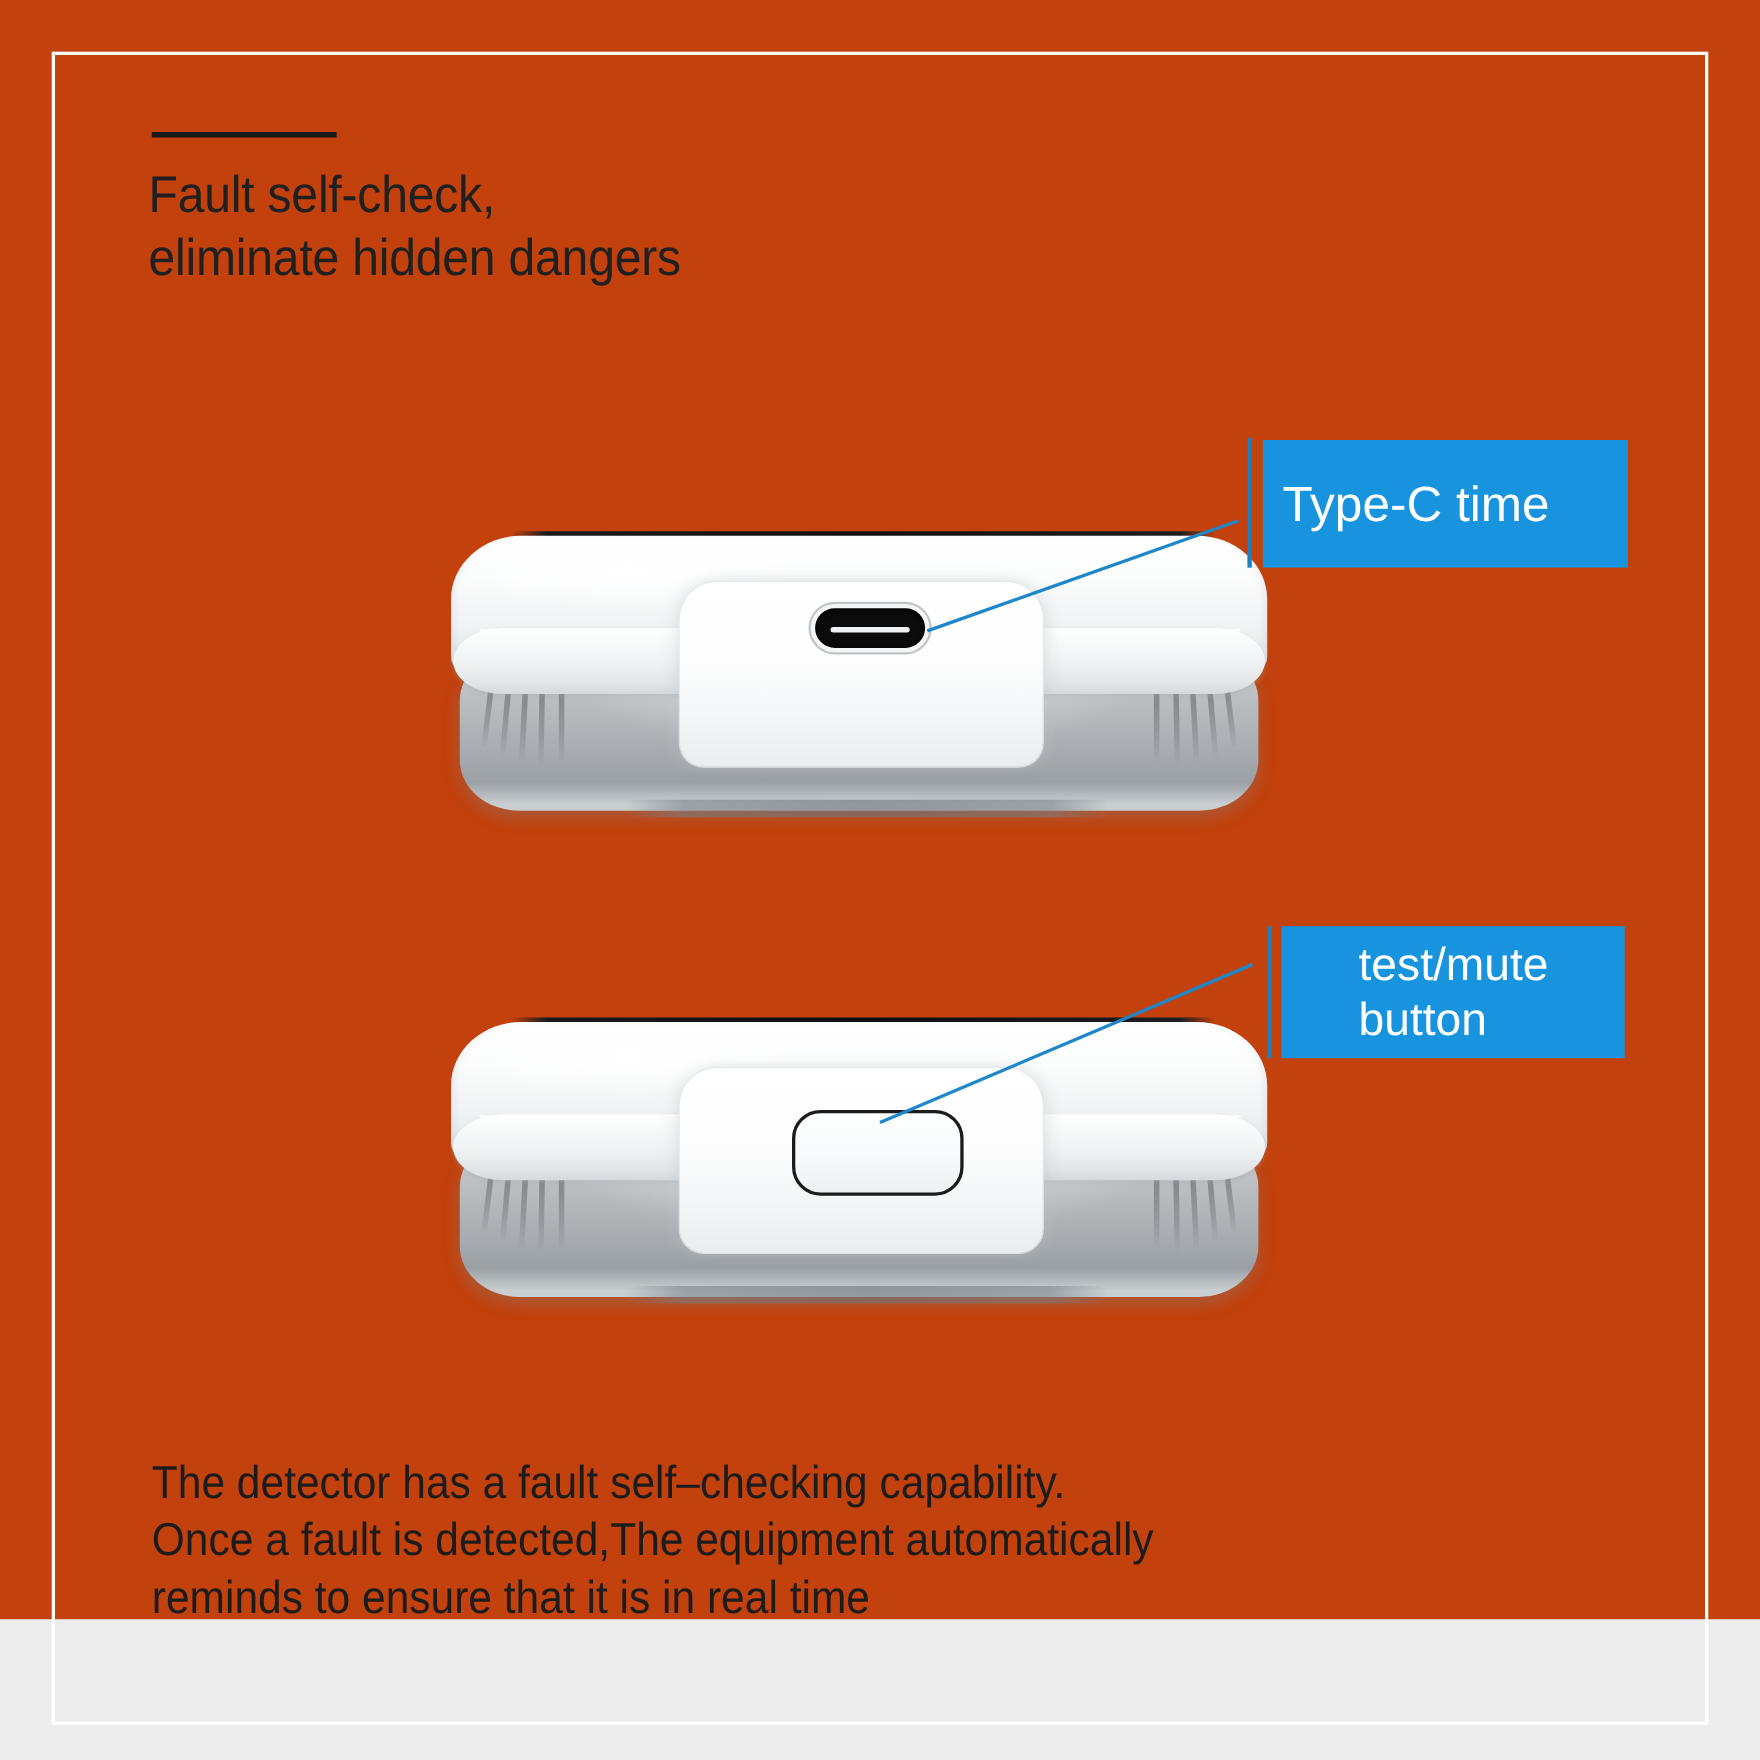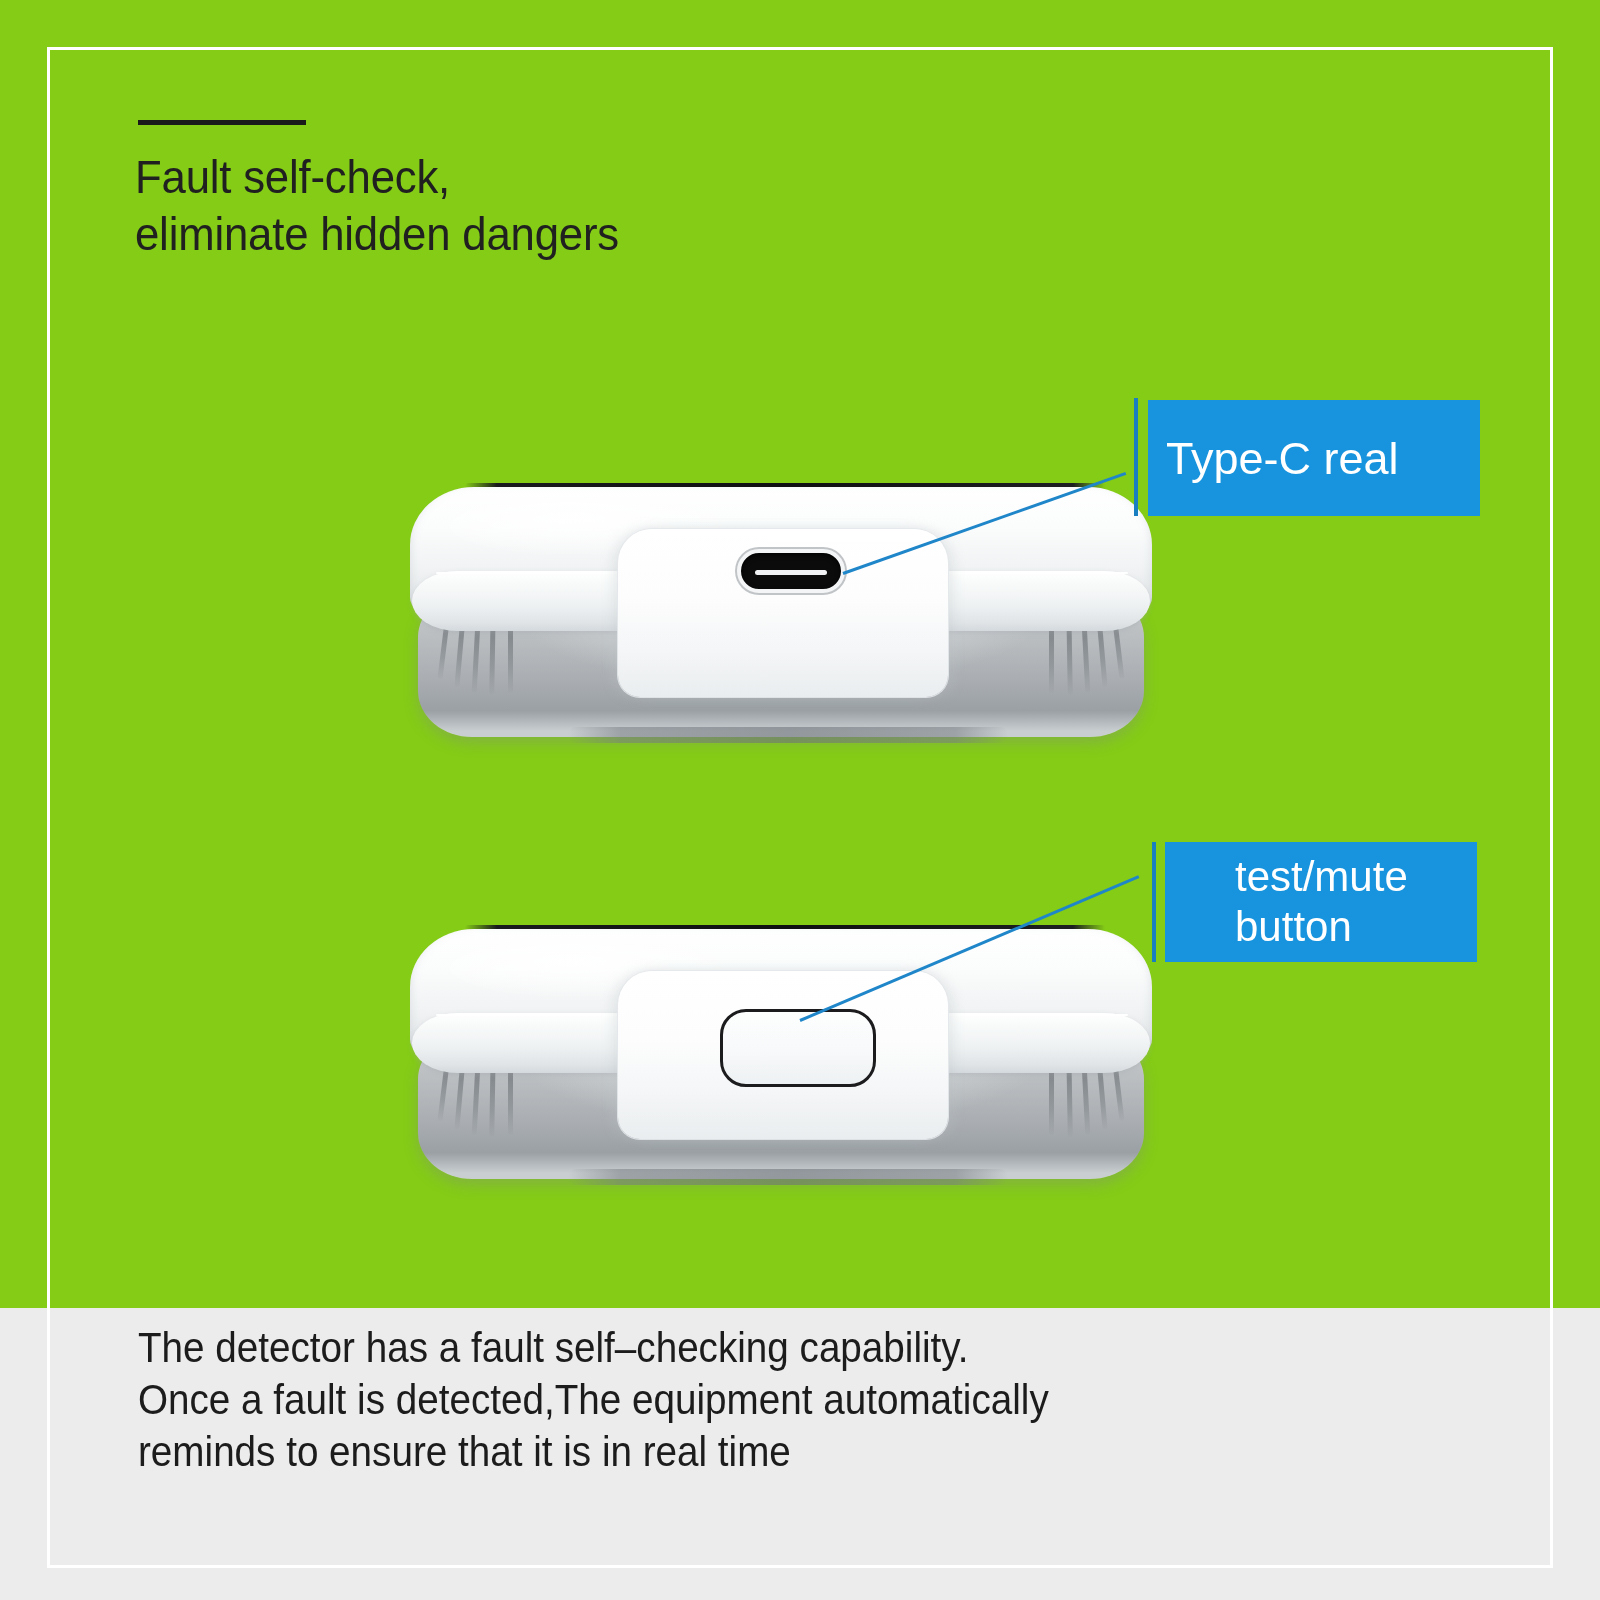--- a/index.html
+++ b/index.html
@@ -3,21 +3,21 @@
 <meta charset="utf-8">
 <style>
   html,body{margin:0;padding:0;}
   body{
     width:1600px;height:1600px;
     background:#ececec;
     font-family:"Liberation Sans","DejaVu Sans",sans-serif;
     overflow:hidden;
     position:relative;
   }
-  #stage{position:absolute;left:0;top:0;width:1600px;height:1308px;background:#84cc16;}
+  #stage{position:absolute;left:0;top:0;width:1600px;height:1472px;background:#c2410c;}
 
   
   .frame{
     position:absolute;left:47px;top:47px;width:1506px;height:1521px;
     border:3px solid #ffffff;
     box-sizing:border-box;
     pointer-events:none;
   }
 
   
@@ -206,21 +206,21 @@
     </div>
     <div class="panel"></div>
     <div class="port">
       <div class="port-slot"></div>
     </div>
   </div>
 
   <div class="leader-d" id="leader-d-1"></div>
   <div class="leader-v" id="leader-v-1"></div>
   <div class="callout" id="callout-typec">
-    <span>Type-C real</span>
+    <span>Type-C time</span>
   </div>
 
   <div class="device" id="device-bottom">
     <div class="lid-seam"></div>
     <div class="base">
       <div class="base-shade"></div>
       <div class="vents left">
         <div class="vent" style="left:0px;height:74px;transform:rotate(7deg);"></div>
         <div class="vent" style="left:16px;height:82px;transform:rotate(5deg);"></div>
         <div class="vent" style="left:32px;height:88px;transform:rotate(3deg);"></div>

